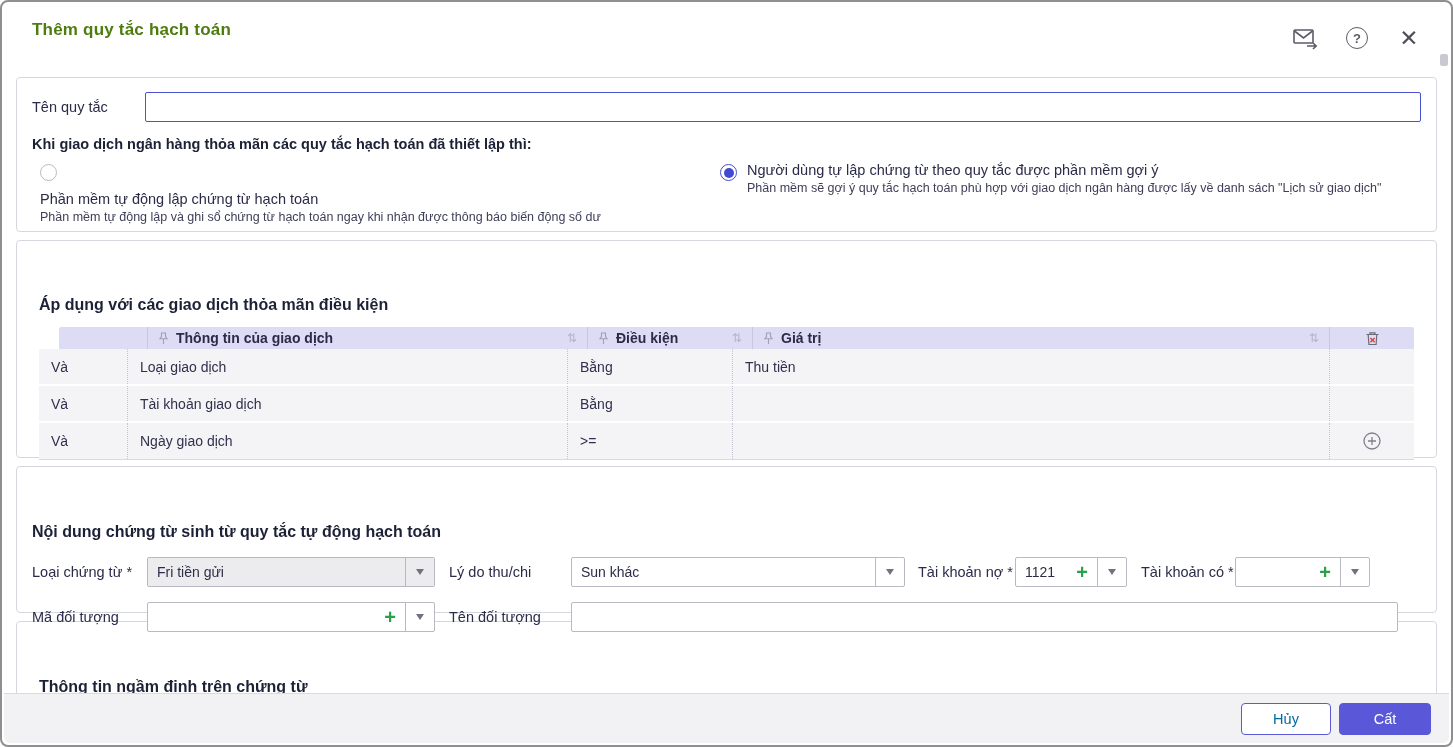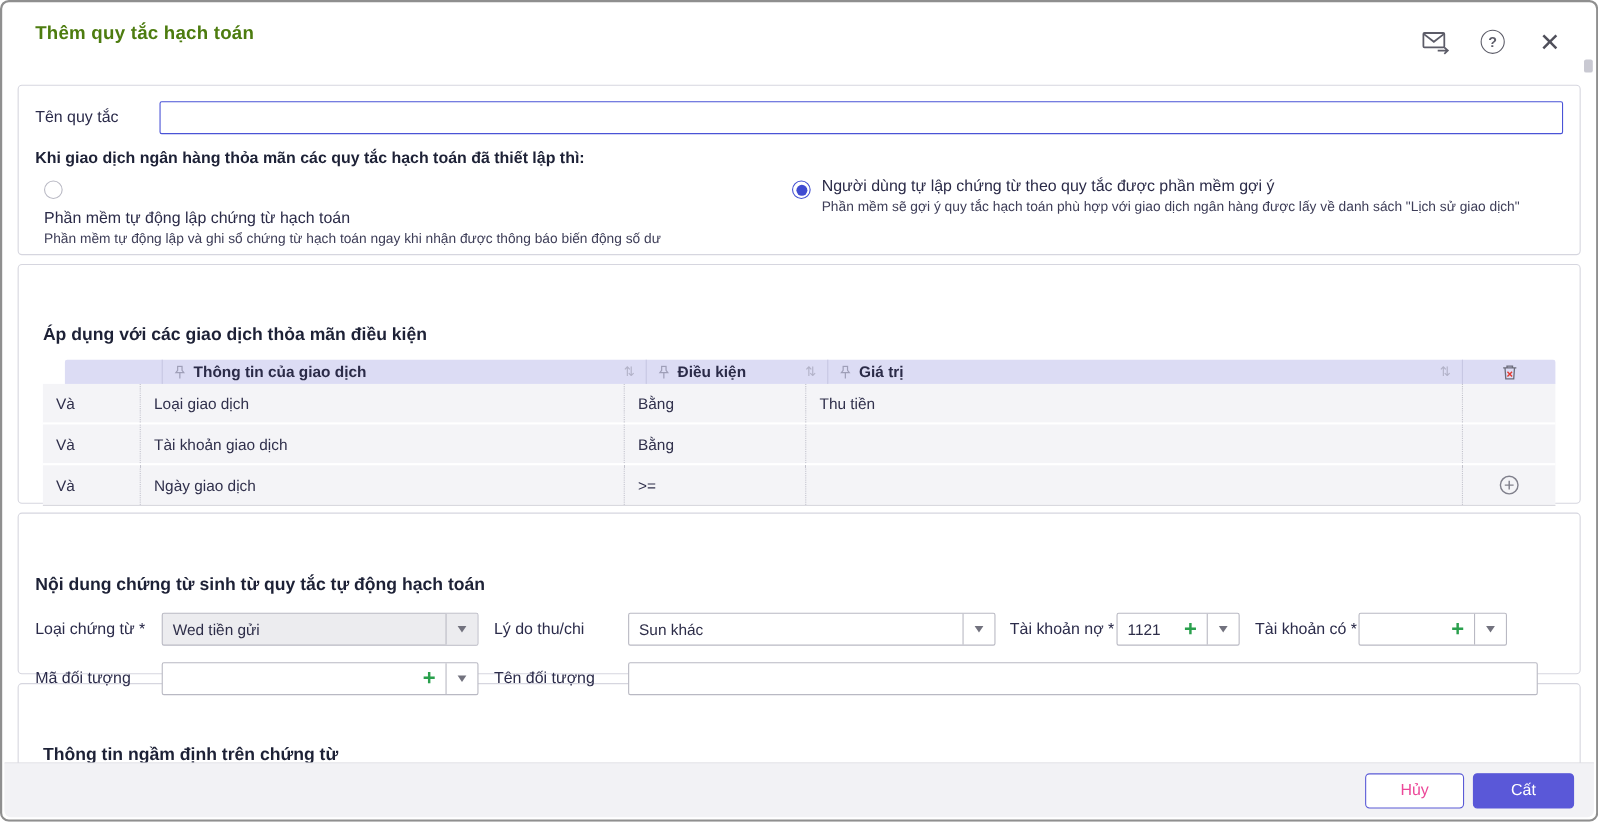--- a/index.html
+++ b/index.html
@@ -92,21 +92,21 @@
   .card-def { padding:13px 22px; height:120px; }
   .card-def .card-title { margin-bottom:13px; }
 
   
   .footer { position:absolute; left:2px; right:2px; bottom:2px; height:50px;
             background:#f2f2f5; border-top:1px solid #d9d9de; display:flex;
             justify-content:flex-end; align-items:center; gap:8px;
             padding-right:18px; border-radius:0 0 6px 6px; z-index:5; }
   .btn { height:32px; border-radius:4px; font-size:14.5px; cursor:pointer;
          font-family:inherit; }
-  .btn-cancel { width:90px; background:#fff; border:1px solid #5a5ad6; color:#ec4899; }
+  .btn-cancel { width:90px; background:#fff; border:1px solid #5a5ad6; color:#0369a1; }
   .btn-save { width:92px; background:#5a58d8; border:1px solid #5a58d8; color:#fff; }
 
   .scrollbar { position:absolute; top:52px; right:3px; width:8px; height:640px; z-index:4; }
   .scroll-thumb { width:8px; height:12px; background:#c9c9d2; border-radius:2px; }
 </style>
 </head>
 <body>
 
 <div class="dialog">
 
@@ -230,21 +230,21 @@
         </div>
       </div>
     </div>
 
     <div class="card card-doc">
       <div class="card-title">Nội dung chứng từ sinh từ quy tắc tự động hạch toán</div>
 
       <div class="frow">
         <span class="flabel" style="width:115px;">Loại chứng từ *</span>
         <div class="combo disabled" style="width:288px;">
-          <span class="val">Wed tiền gửi</span>
+          <span class="val">Fri tiền gửi</span>
           <span class="arrow"></span>
         </div>
         <span class="flabel" style="width:122px; margin-left:14px;">Lý do thu/chi</span>
         <div class="combo" style="width:334px;">
           <span class="val">Sun khác</span>
           <span class="arrow"></span>
         </div>
         <span class="flabel" style="width:97px; margin-left:13px;">Tài khoản nợ *</span>
         <div class="combo" style="width:112px;">
           <span class="val">1121</span>

